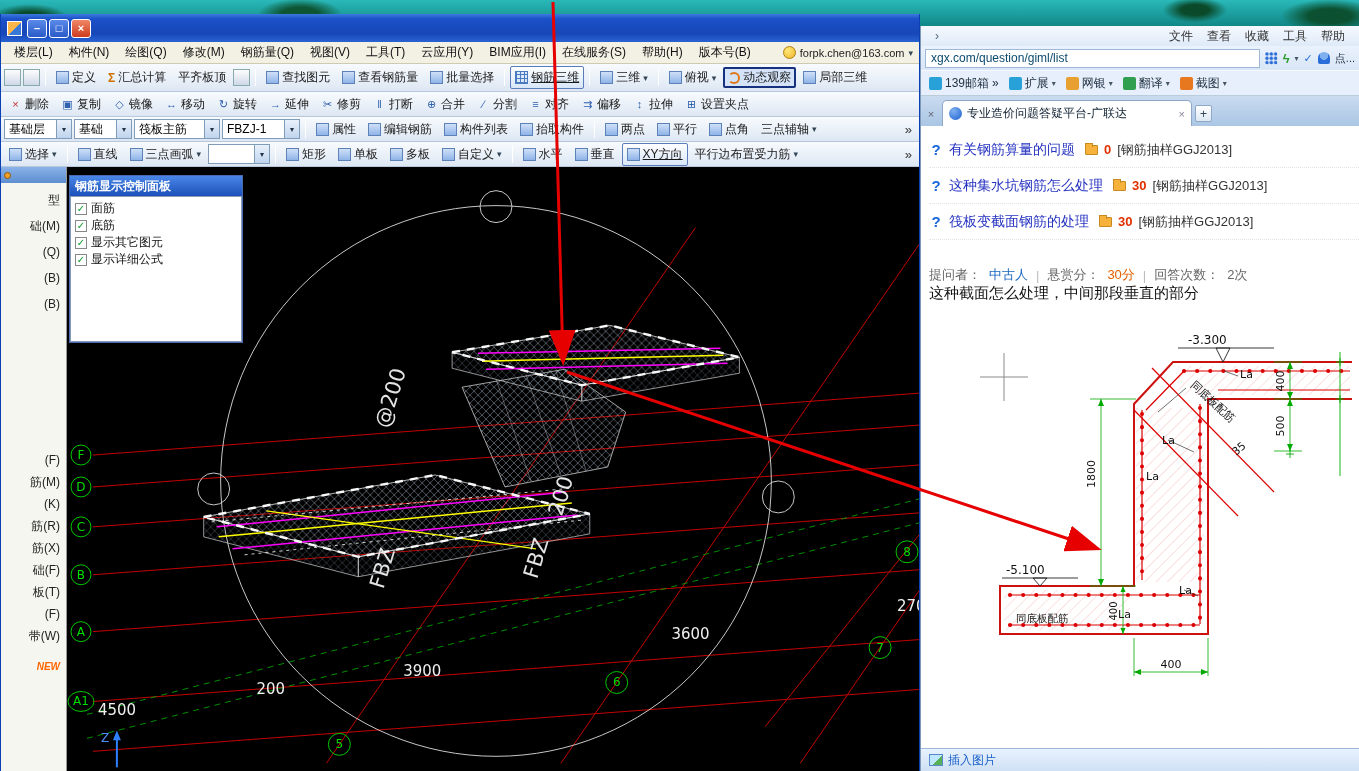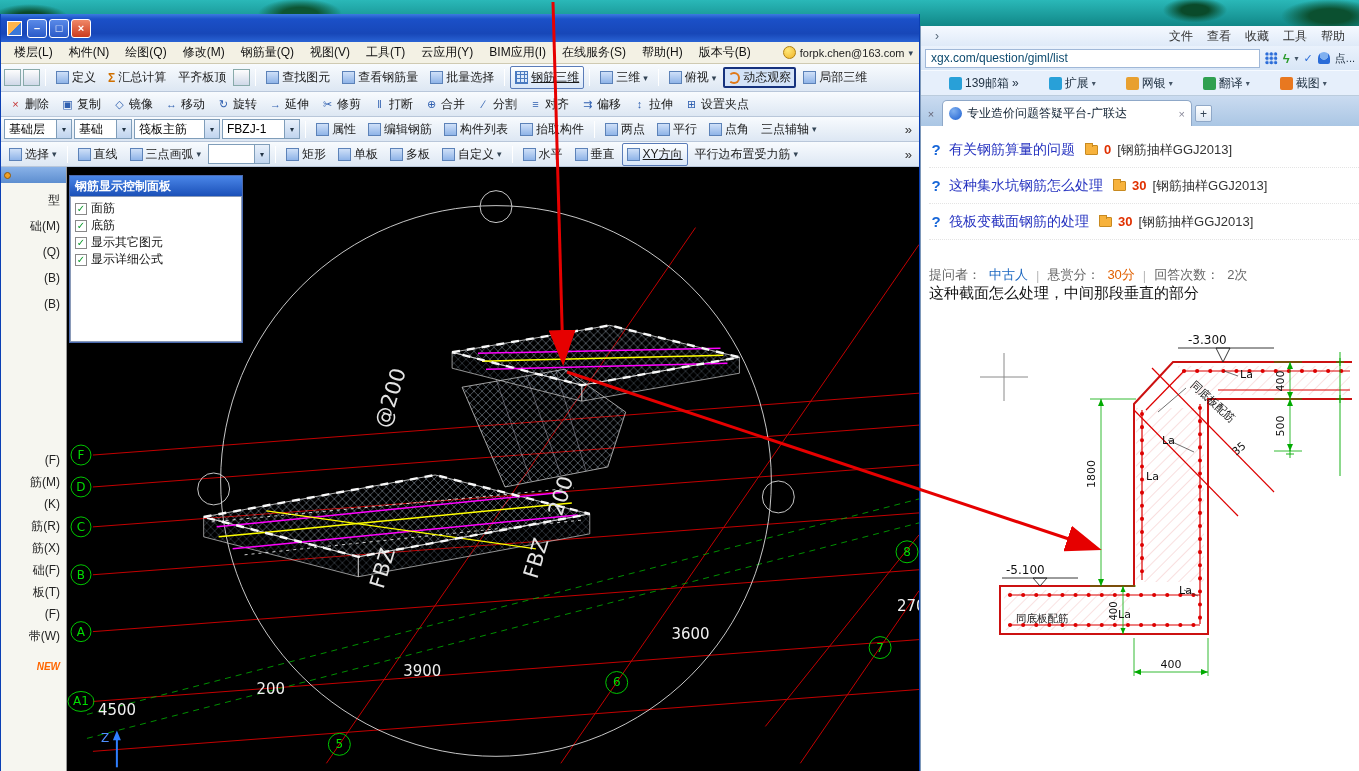--- a/index.html
+++ b/index.html
@@ -125,21 +125,21 @@
   .grid-dots { width:13px; height:13px; flex:0 0 13px;
     background:radial-gradient(circle at 2px 2px,#2a6cd8 1.4px,transparent 2px) 0 0/4.3px 4.3px; }
   .bolt { color:#2a9a2a; font-weight:bold; font-size:13px; }
   .bluecheck { color:#2a6cd8; font-size:11px; font-weight:bold; }
   .dd { font-size:8px; color:#456; }
   .person { width:12px; height:12px; border-radius:50% 50% 2px 2px;
     background:radial-gradient(circle at 50% 30%,#7fb0f0 4px,#2a6cd8 4.5px); }
   .acct { font-size:11px; color:#234; white-space:nowrap; }
   .b-ext { height:26px; flex:0 0 26px; display:flex; align-items:center; gap:10px; padding:0 8px;
     background:#e6effb; border-top:1px solid #f6faff; border-bottom:1px solid #bcd; font-size:12px; color:#234; }
-  .ext-item { display:inline-flex; align-items:center; gap:3px;margin-left:20px; }
+  .ext-item { display:inline-flex; align-items:center; gap:3px; }
   .ext-ico { width:13px; height:13px; border-radius:2px; background:#28a0d8; }
   .b-ext .ext-item:nth-of-type(2) .ext-ico { background:#e8a030; }
   .b-ext .ext-item:nth-of-type(3) .ext-ico { background:#30a050; }
   .b-ext .ext-item:nth-of-type(4) .ext-ico { background:#e87820; }
   .b-ext .ext-item:nth-of-type(5) .ext-ico { background:#e85020; }
   .b-tabs { height:30px; flex:0 0 30px; display:flex; align-items:flex-end; gap:3px; padding:0 2px;
     background:linear-gradient(#cadbf0,#aac6e4); }
   .tab-frag { width:16px; height:24px; display:flex; align-items:center; justify-content:center;
     color:#667; font-size:11px; }
   .tab { height:26px; width:250px; background:#fff; border:1px solid #8fa8c8; border-bottom:none;
@@ -886,20 +886,24 @@
       </g>
 
       <g stroke="#8a8a8a" stroke-width="1">
         <line x1="42" y1="53" x2="90" y2="53"></line>
         <line x1="66" y1="29" x2="66" y2="77"></line>
       </g>
     </svg>
 
   </div>
 
+  <div class="b-bottom">
+    <span class="insert-ico"></span>
+    <span class="insert-label">插入图片</span>
+  </div>
 </div>
 
 <svg class="overlay" viewBox="0 0 1359 771">
   <defs>
     <marker id="ra" markerWidth="12" markerHeight="9" refX="10" refY="4.5" orient="auto">
       <path d="M0,0 L12,4.5 L0,9 z" fill="#e60000"></path>
     </marker>
   </defs>
   <line x1="553" y1="2" x2="563" y2="360" stroke="#e60000" stroke-width="3" marker-end="url(#ra)"></line>
   <line x1="567" y1="372" x2="1096" y2="548" stroke="#e60000" stroke-width="3" marker-end="url(#ra)"></line>

